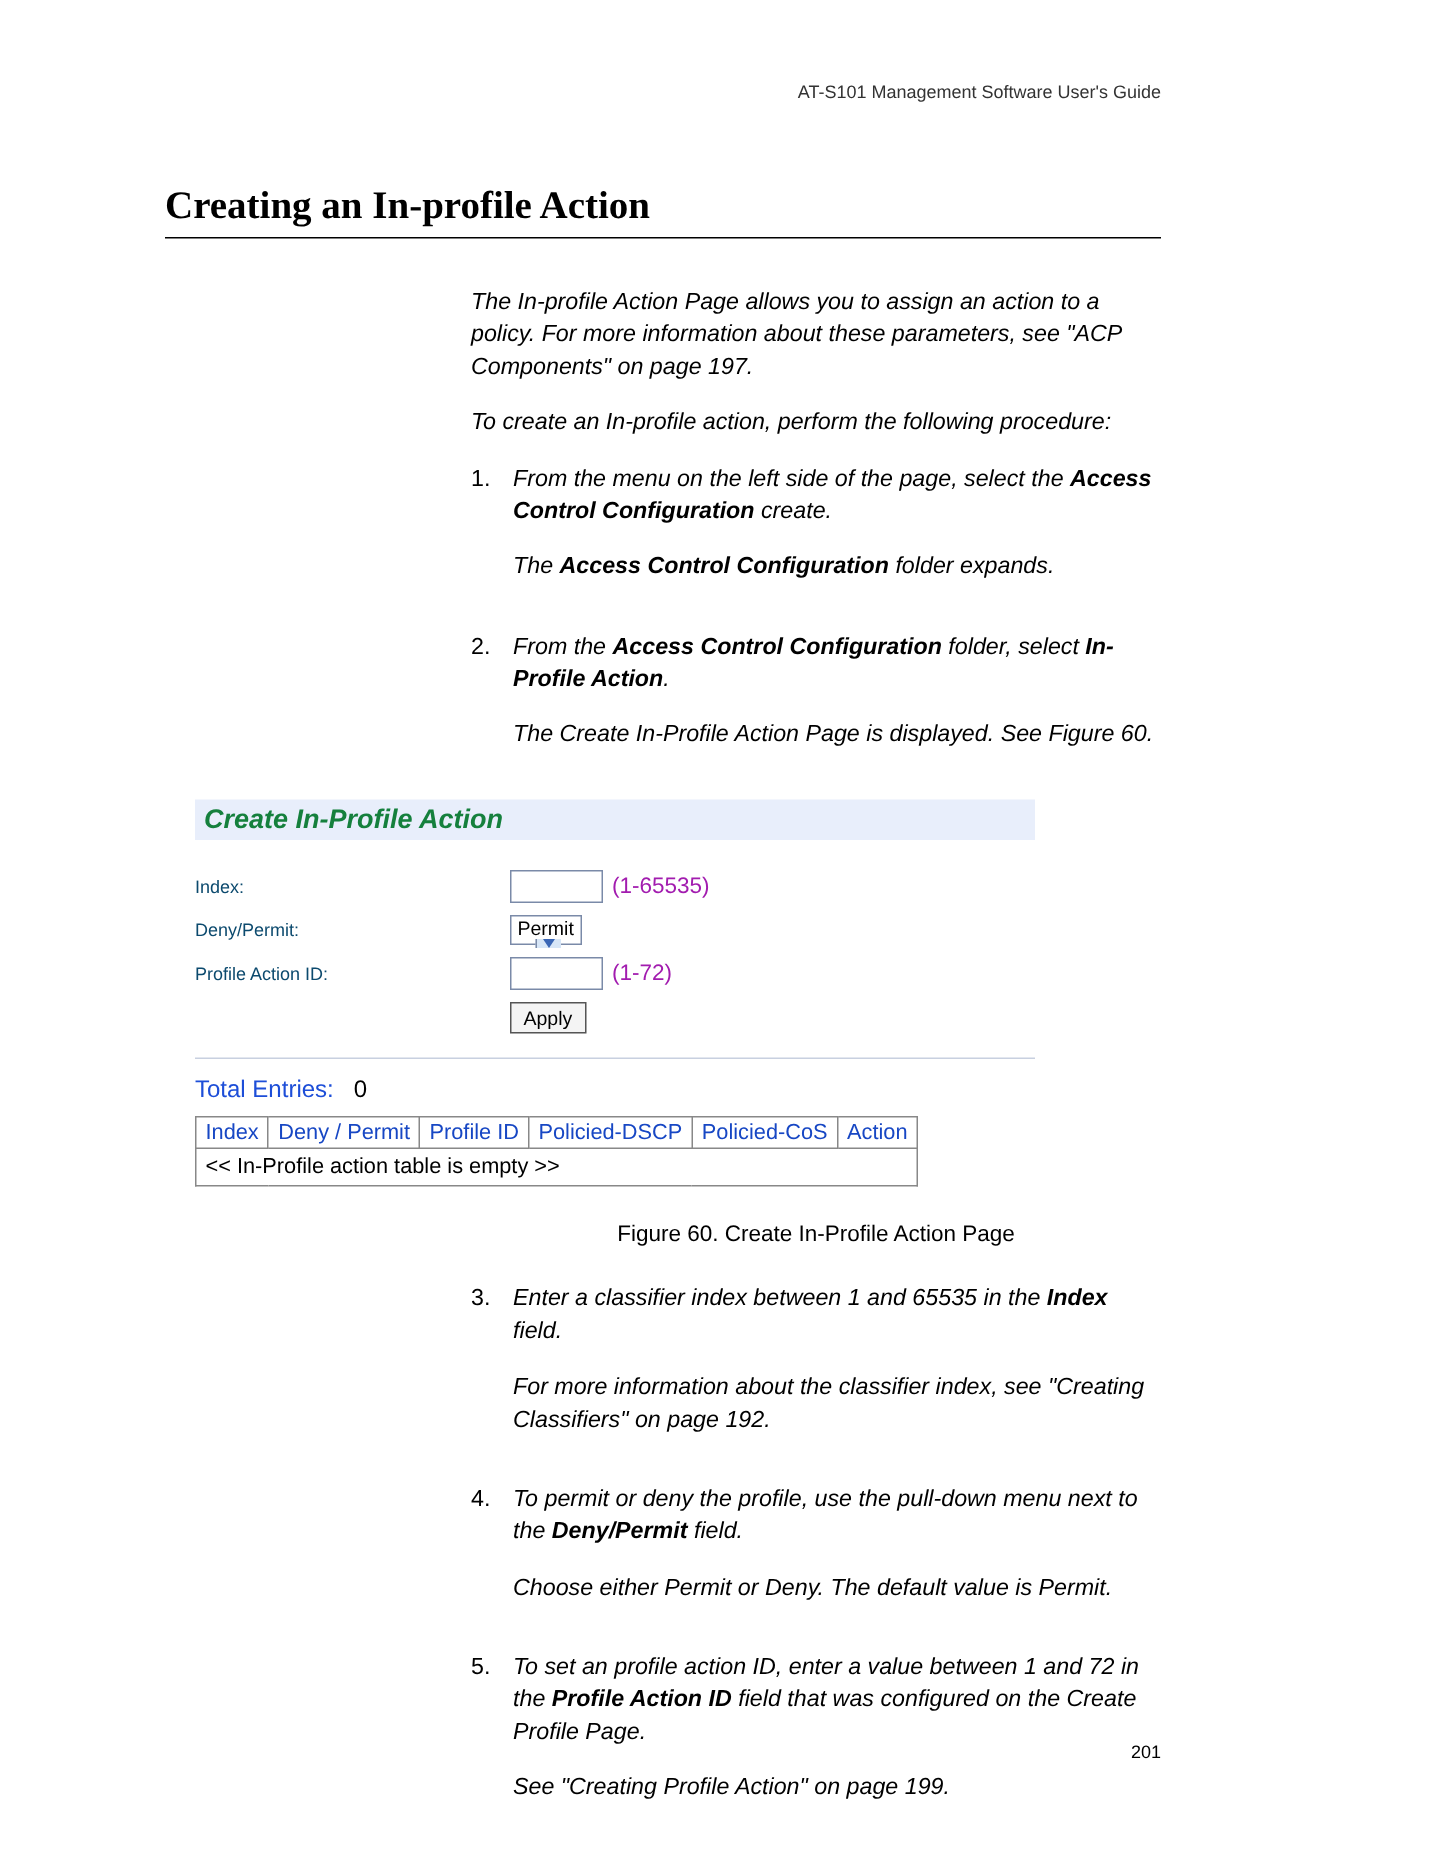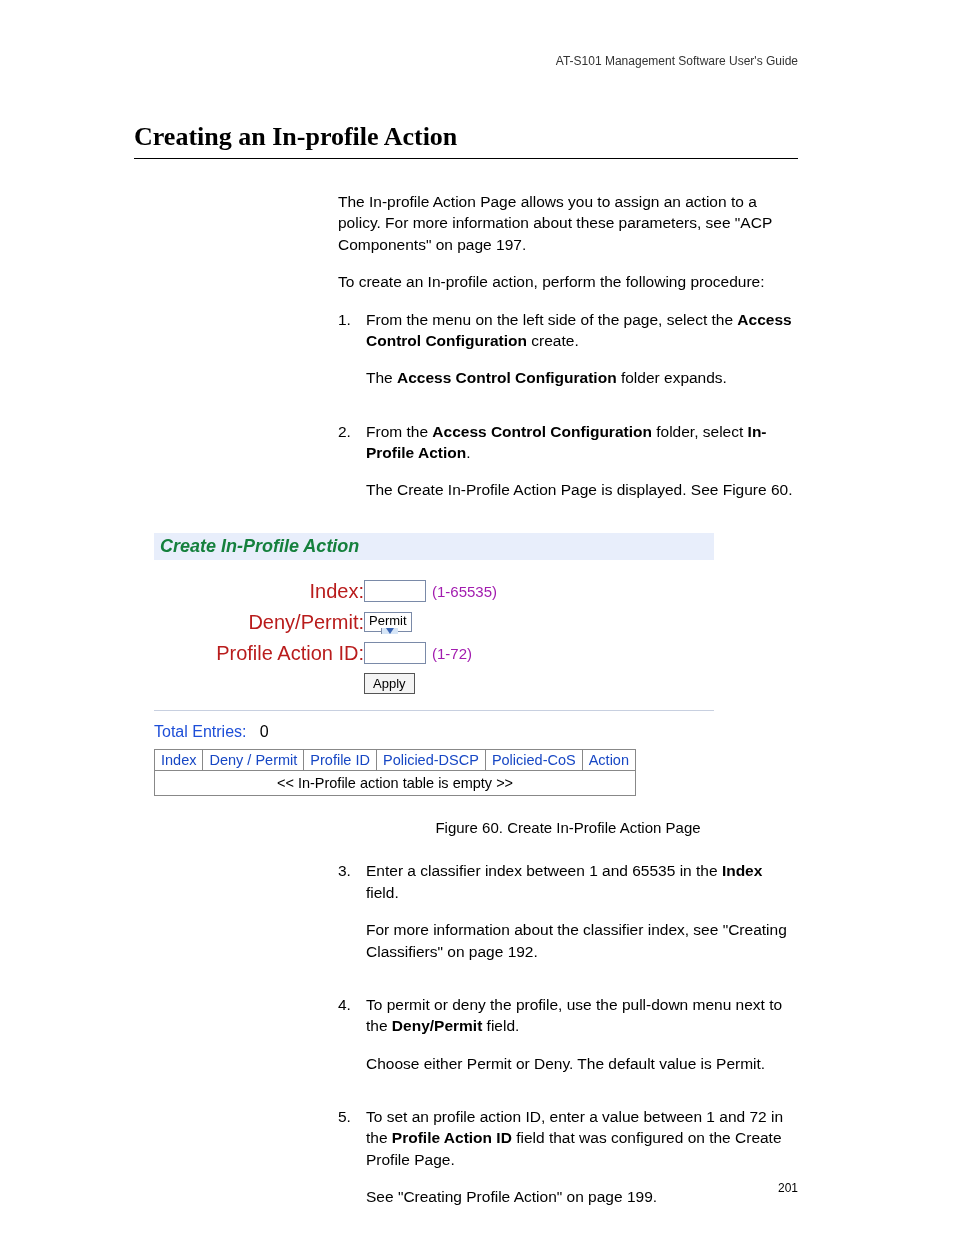--- a/index.html
+++ b/index.html
@@ -8,21 +8,20 @@
     background: #fff;
     font-family: Arial, Helvetica, sans-serif;
     color: #000;
   }
   .page {
     width: 846px;
     height: 1235px;
     position: relative;
     box-sizing: border-box;
     padding: 54px 72px 48px 110px;
-    margin-left: 24px;
   }
   .running-header {
     text-align: right;
     font-size: 12px;
     color: #333;
     margin-bottom: 54px;
   }
   .page-title {
     font-family: "Times New Roman", Times, serif;
     font-size: 26px;
@@ -32,21 +31,21 @@
   .title-rule {
     border: none;
     border-top: 1px solid #000;
     margin: 0 0 32px 0;
   }
   .body-col {
     margin-left: 204px;
     font-size: 15.5px;
     line-height: 1.38;
   }
-  .body-col p { margin: 0 0 16px 0; }
+  .body-col p { margin: 0 0 16px 0; font-style: italic; }
   .ol { margin: 0 0 16px 0; }
   .ol-item { display: flex; }
   .ol-num { width: 28px; flex: 0 0 28px; }
   .ol-body { flex: 1 1 auto; }
   .ol-body p { margin: 0 0 16px 0; }
   b { font-weight: bold; }
 
   
   .shot {
     margin: 4px 0 22px 20px;
@@ -64,23 +63,22 @@
   .shot-form {
     padding: 20px 0 6px 0;
   }
   .shot-row {
     display: flex;
     align-items: center;
     margin-bottom: 8px;
   }
   .shot-label {
     width: 210px;
-    color: #b91c1c;
-    font-size: 20px;
-    text-align: right;
+    color: #0c4a6e;
+    font-size: 12px;
   }
   .shot-input {
     height: 18px;
     width: 56px;
     border: 1px solid #7a8aa8;
     background: #fff;
     box-sizing: content-box;
     padding: 1px 2px;
     margin-right: 6px;
     font-size: 13px;
@@ -132,30 +130,30 @@
     font-weight: normal;
     color: #1747c4;
     border: 1px solid #888;
     padding: 2px 6px;
     white-space: nowrap;
     background: #fff;
   }
   .shot-table td.empty {
     border: 1px solid #888;
     padding: 4px 6px;
-    text-align: center;
+    text-align: left;
   }
   .figure-caption {
     text-align: center;
     font-size: 15px;
     margin: 4px 0 22px 0;
   }
   .page-number {
     position: absolute;
-    bottom: 40px;
+    bottom: 60px;
     right: 72px;
     font-size: 12px;
   }
 </style>
 </head>
 <body>
 
 <div class="page">
 
   <div class="running-header">AT-S101 Management Software User's Guide</div>

